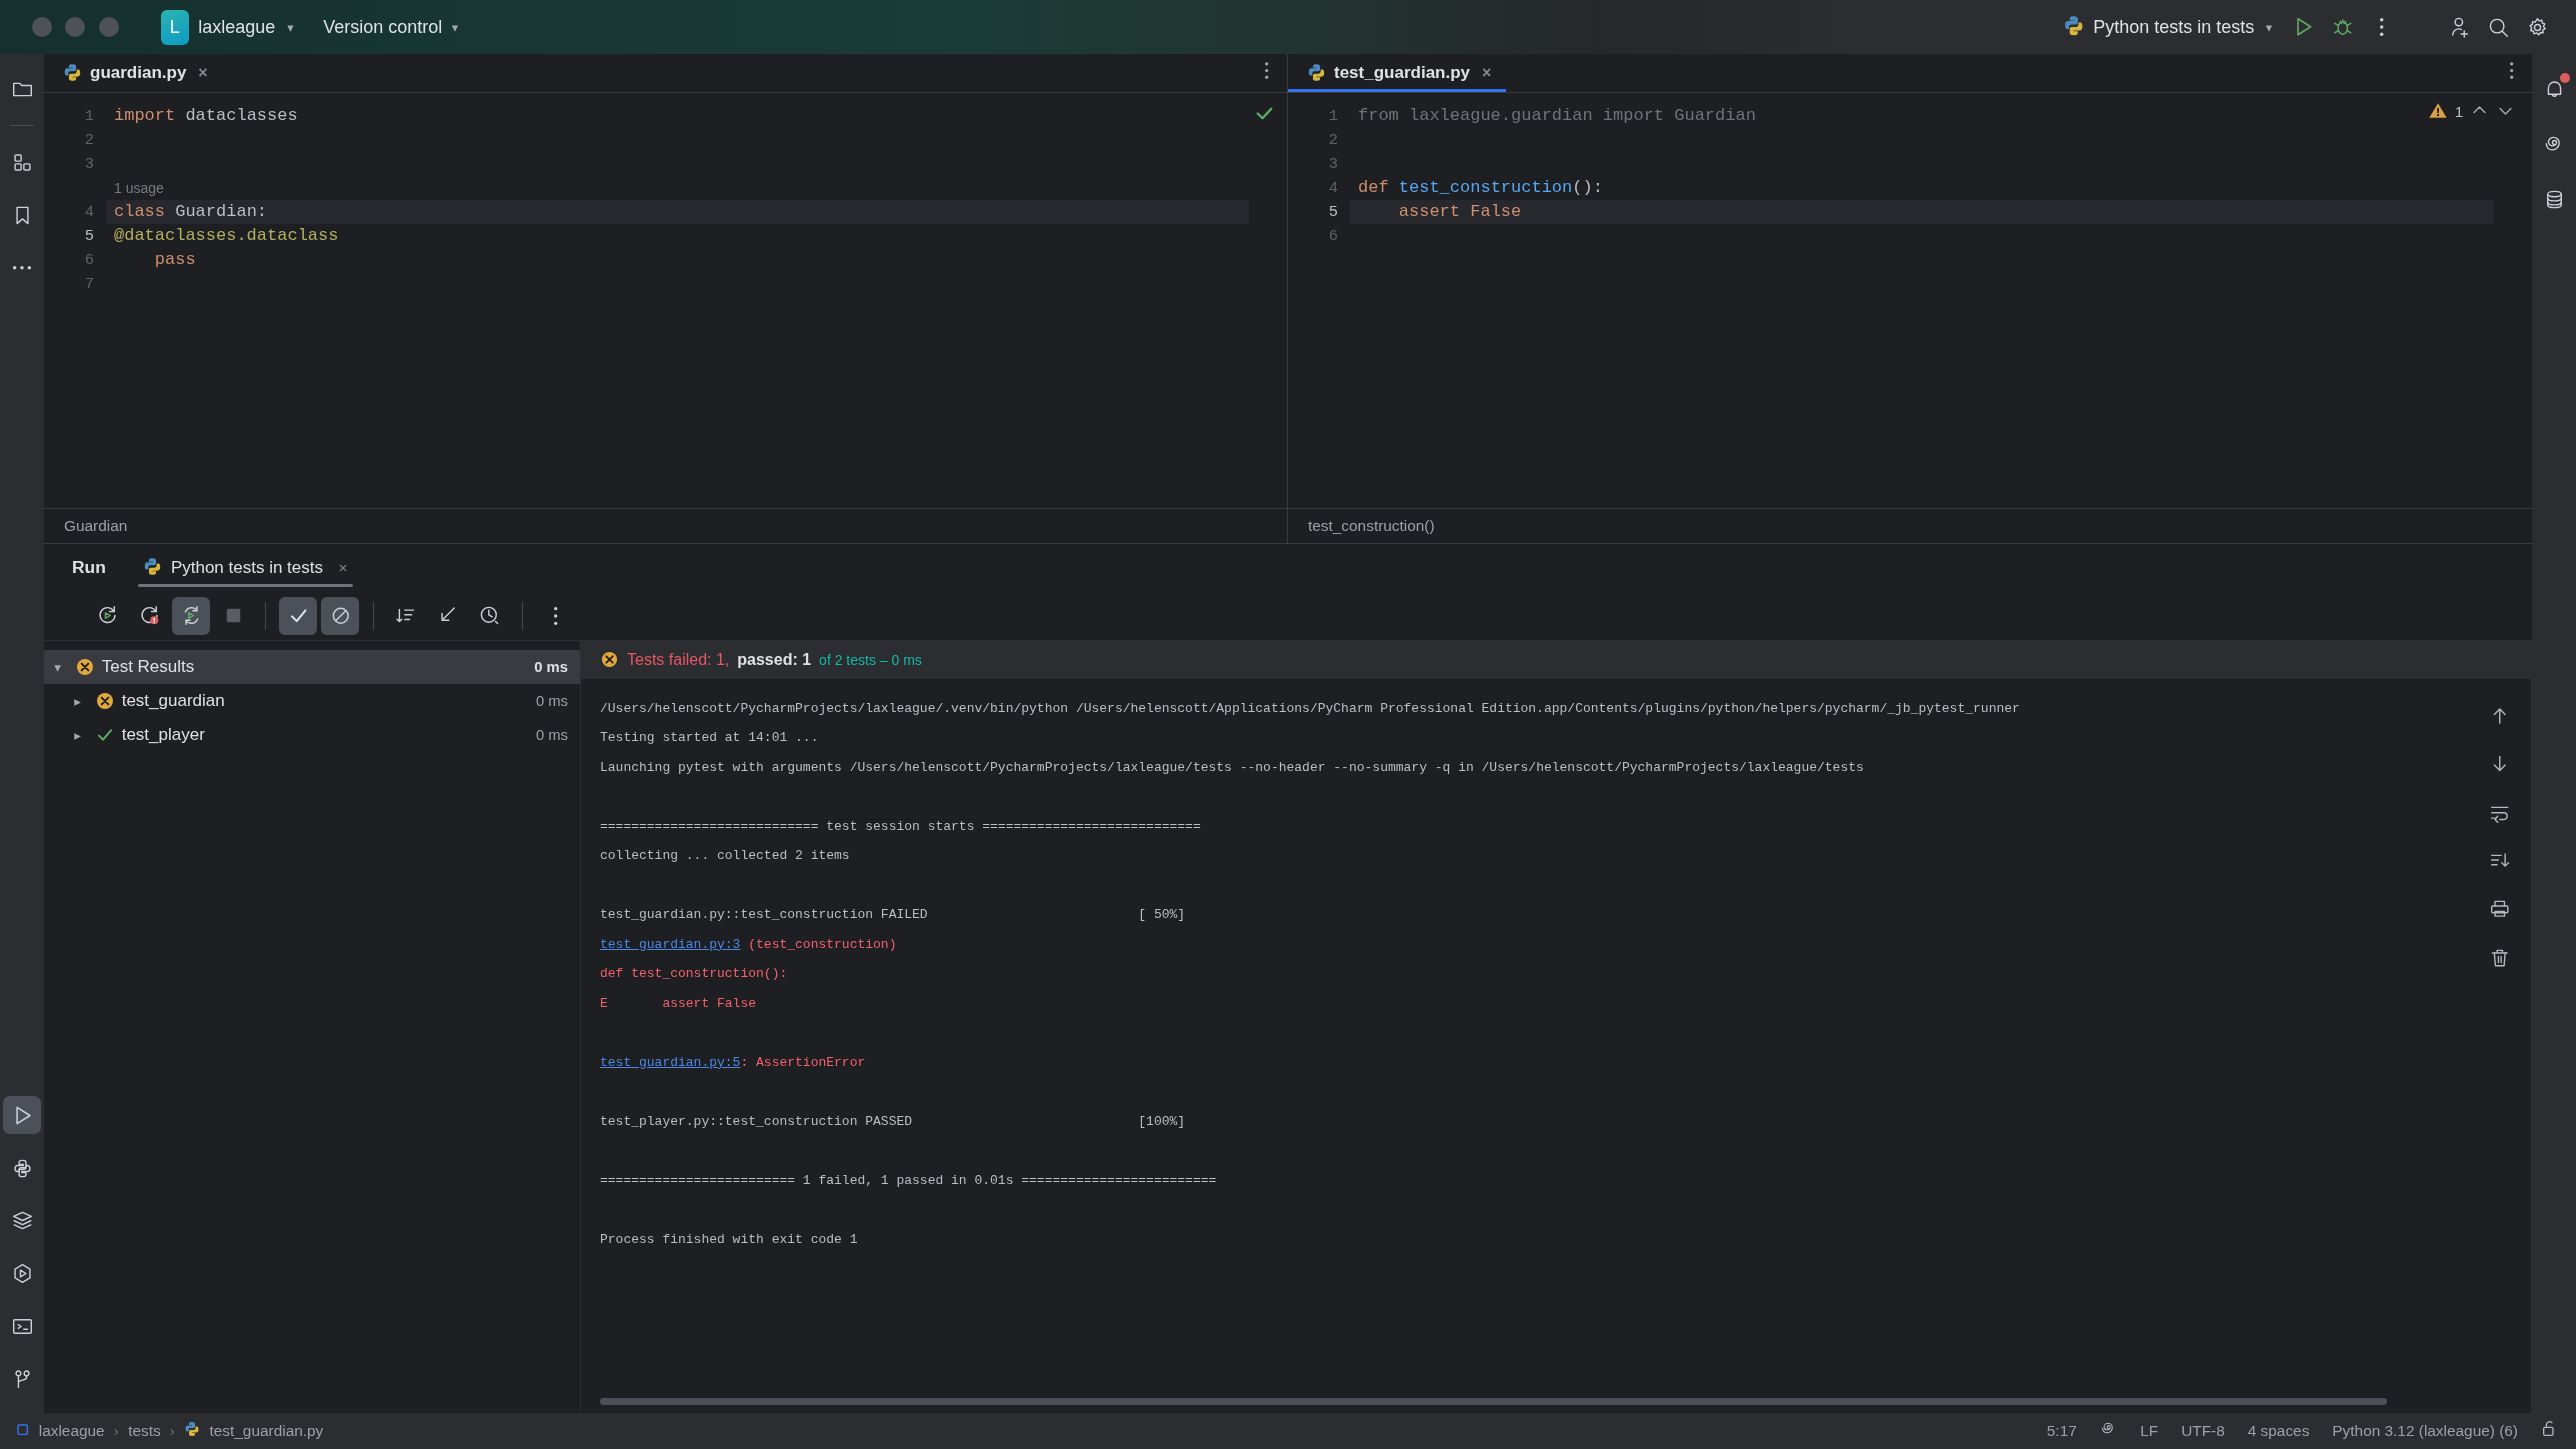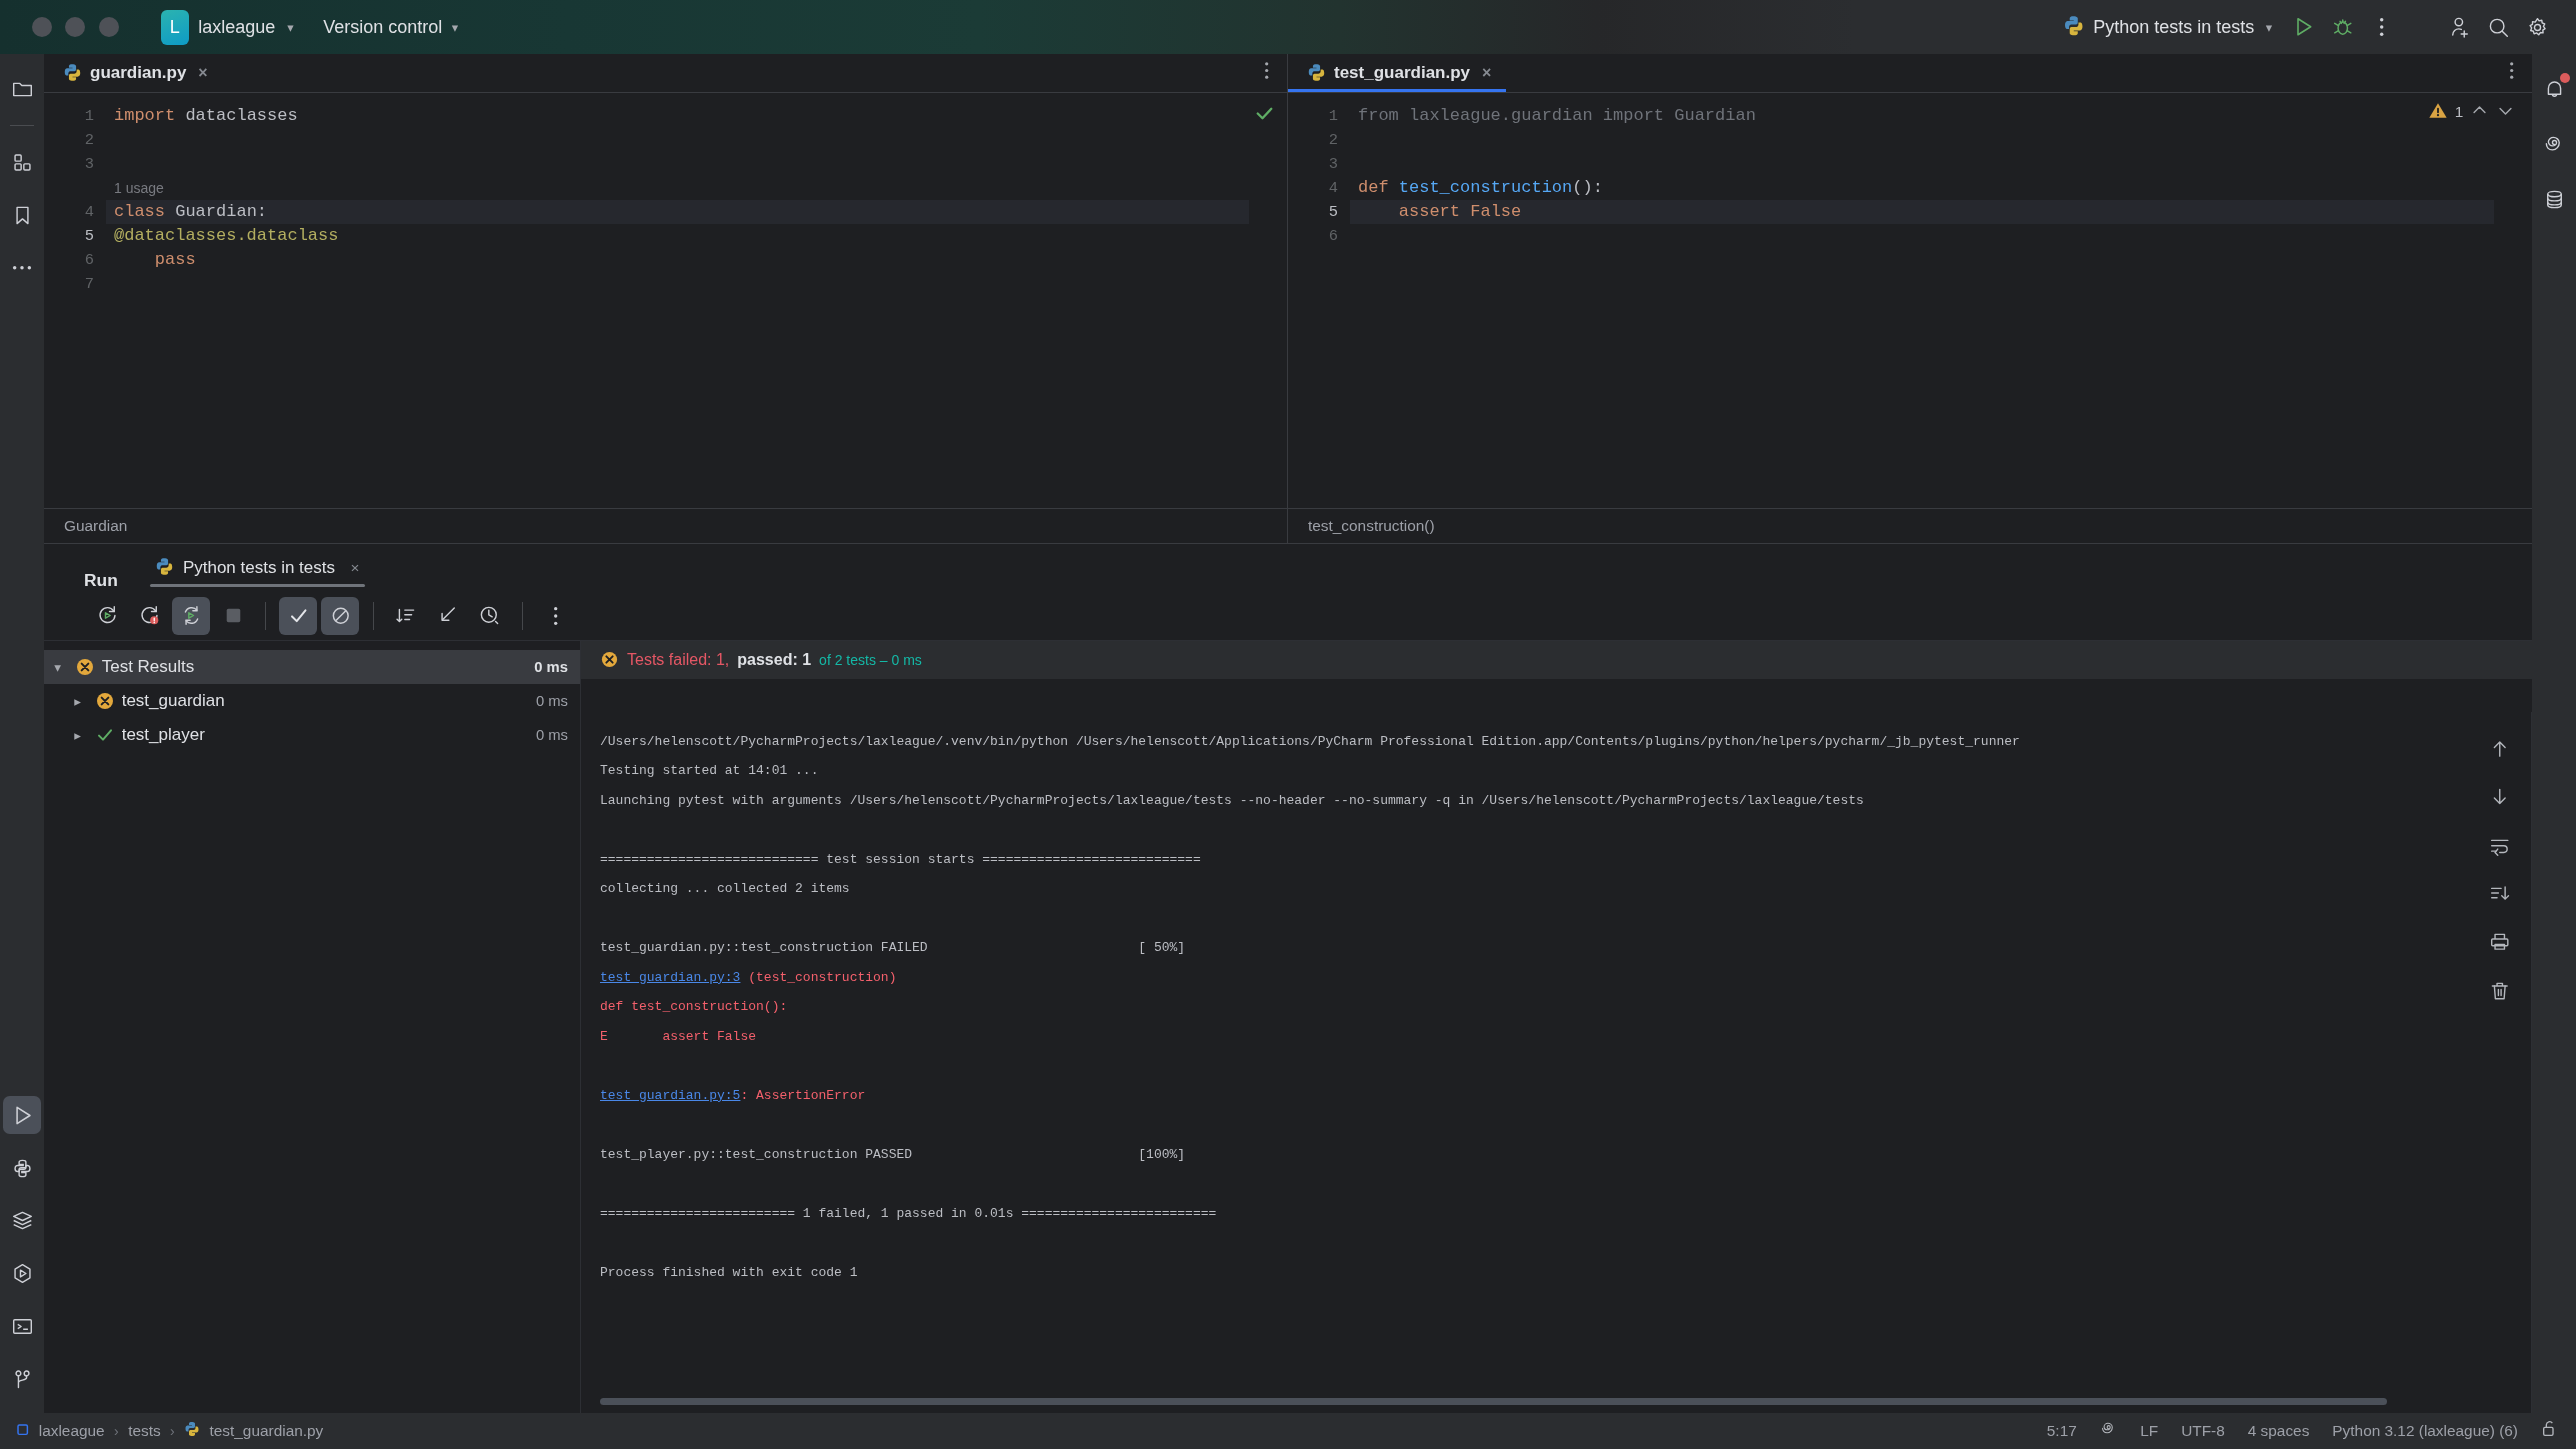--- a/index.html
+++ b/index.html
@@ -89,21 +89,21 @@
   .edge-strip { width: 38px; flex:0 0 38px; position:relative; }
   .edge-strip .ok { position:absolute; top: 9.4px; left: 4px; }
   .warnbox { position:absolute; top: 8px; right: 17.4px; display:flex; align-items:center; gap:6.7px; }
   .warnbox .wc { font-size:15.4px; color:#BCBEC4; }
 
   .bcrumb { height: 35px; flex:0 0 35px; display:flex; align-items:center; padding-left: 20px;
             font-size:15.4px; color:#9DA0A8; border-top:0.7px solid #393B40; background:#1E1F22;}
 
   
   .runwin { flex:1 1 auto; display:flex; flex-direction:column; min-height:0; background:#1E1F22; }
-  .runhead { height: 47px; flex:0 0 47px; display:flex; align-items:flex-end; padding-left: 40px; position:relative; }
+  .runhead { height: 47px; flex:0 0 47px; display:flex; align-items:center; padding-left: 28px; position:relative; }
   .runhead .rh-title { font-size:17.4px; font-weight:bold; color:#DFE1E5; margin-right: 32px; }
   .runtab { display:flex; align-items:center; gap:8.7px; position:relative; height:47px; padding: 0 5.4px;}
   .runtab .rt-name { font-size:17px; color:#DFE1E5; }
   .runtab .rt-close { font-size:15.4px; color:#868A91; margin-left:6.7px;}
   .runtab::after { content:""; position:absolute; left:0; right:0; bottom:4px; height:3.4px; background:#6F737A; border-radius:2px;}
   .runtb { height: 50px; flex:0 0 50px; display:flex; align-items:center; padding-left: 44px; gap: 4px; border-bottom:0.7px solid #2D2F34;}
   .tbtn { width:38px;height:38px;display:flex;align-items:center;justify-content:center;border-radius:6px;}
   .tbtn.sel { background:#4B5059; }
   .tsep { width:0.7px;height:28px;background:#45474B;margin:0 9.4px;}
 
@@ -111,21 +111,21 @@
   .tree { width: 537px; flex:0 0 537px; padding-top: 9.4px; border-right:0.7px solid #2D2F34;}
   .trow { height: 34px; display:flex; align-items:center; font-size:17px; color:#DFE1E5; position:relative; padding-right: 12px;}
   .trow.sel { background:#393B40; }
   .trow .arr { width: 27px; text-align:center; color:#A5A8AE; font-size:13.4px; }
   .trow .ticon { width: 28px; display:flex; align-items:center; justify-content:center; }
   .trow .tlabel { margin-left: 2.7px; }
   .trow .ttime { margin-left:auto; font-size:14.8px; color:#9DA0A8; }
   .trow.sel .ttime { color:#DFE1E5; font-weight:bold; }
   .trow.d1 { padding-left: 20px; }
 
-  .console { flex:1 1 auto; display:flex; flex-direction:column; min-width:0; position:relative;gap:33px;}
+  .console { flex:1 1 auto; display:flex; flex-direction:column; min-width:0; position:relative;}
   .statusline { height: 38px; flex:0 0 38px; display:flex; align-items:center; gap:8px; padding-left: 19px; background:#2B2D30;}
   .statusline .sfail { color:#E55765; font-size:16px;}
   .statusline .spass { color:#DFE1E5; font-size:16px; font-weight:bold;}
   .statusline .sgrey { color:#14b8a6; font-size:14px;}
   .conswrap { flex:1 1 auto; display:flex; min-height:0; }
   .conscroll { flex:1 1 auto; overflow:hidden; padding: 14.8px 0 0 0; min-width:0; position:relative;}
   .ln { height: 29.5px; line-height:29.5px; font-family:"Liberation Mono", monospace; font-size:13px; color:#BCBEC4; white-space:pre; padding-left: 19px;}
   .ln.err { color:#F4606C; }
   .ln .lnk { color:#4A88E8; text-decoration:underline; }
   .consrail { width: 64px; flex:0 0 64px; display:flex; flex-direction:column; align-items:center; padding-top: 19px; gap: 13.4px; border-right:0.7px solid #2D2F34;}

